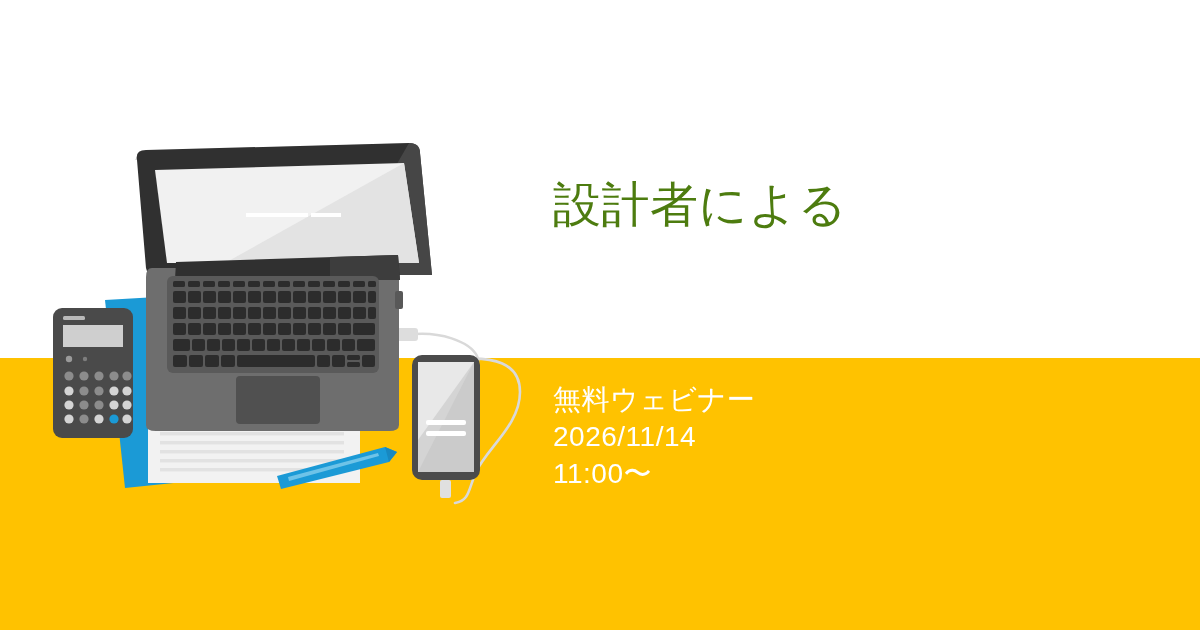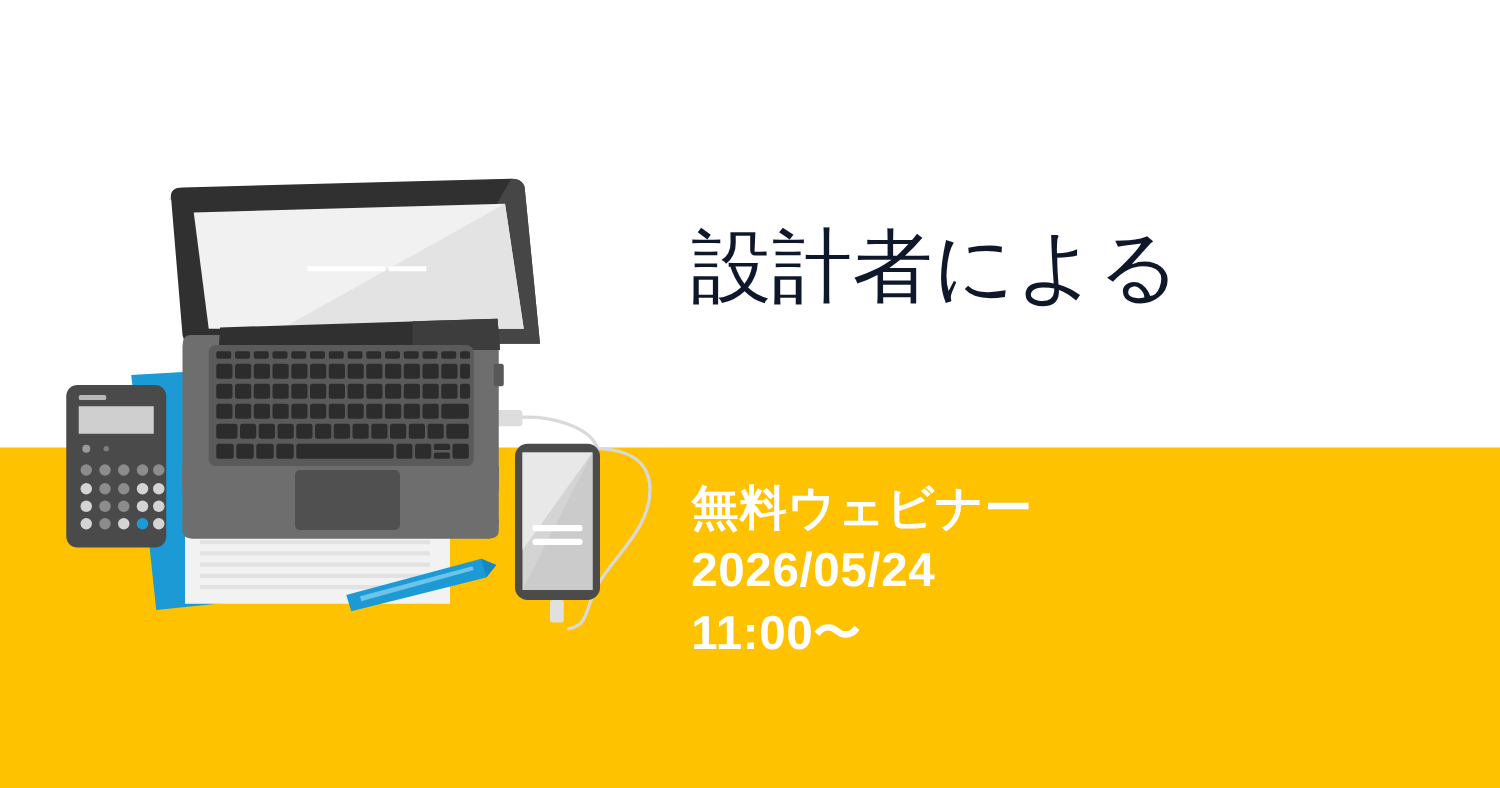--- a/index.html
+++ b/index.html
@@ -31,35 +31,35 @@
     background: #ffc200;
   }
   
   .text-block {
     position: absolute;
     left: 553px;
     top: 178px;
     width: 600px;
   }
   .headline {
-    font-size: 64px;
+    font-size: 48px;
     line-height: 1.12;
-    color: #0f172a;
+    color: #4d7c0f;
     letter-spacing: 0.5px;
     font-weight: 400;
     white-space: nowrap;
   }
   .subtitle {
     position: absolute;
     left: 553px;
     top: 382px;
     color: #ffffff;
-    font-size: 38px;
+    font-size: 28px;
     line-height: 1.32;
-    font-weight: 700;
+    font-weight: 400;
     letter-spacing: 0.5px;
     white-space: nowrap;
   }
   
   .illus {
     position: absolute;
     left: 0;
     top: 0;
     width: 1200px;
     height: 630px;
@@ -270,17 +270,17 @@
     </g>
 
   </svg>
 
   <div class="text-block">
     <div class="headline">設計者による</div>
   </div>
 
   <div class="subtitle">
     <div>無料ウェビナー</div>
-    <div>2026/05/24</div>
+    <div>2026/11/14</div>
     <div>11:00〜</div>
   </div>
 
 </div>
 
 </body></html>

